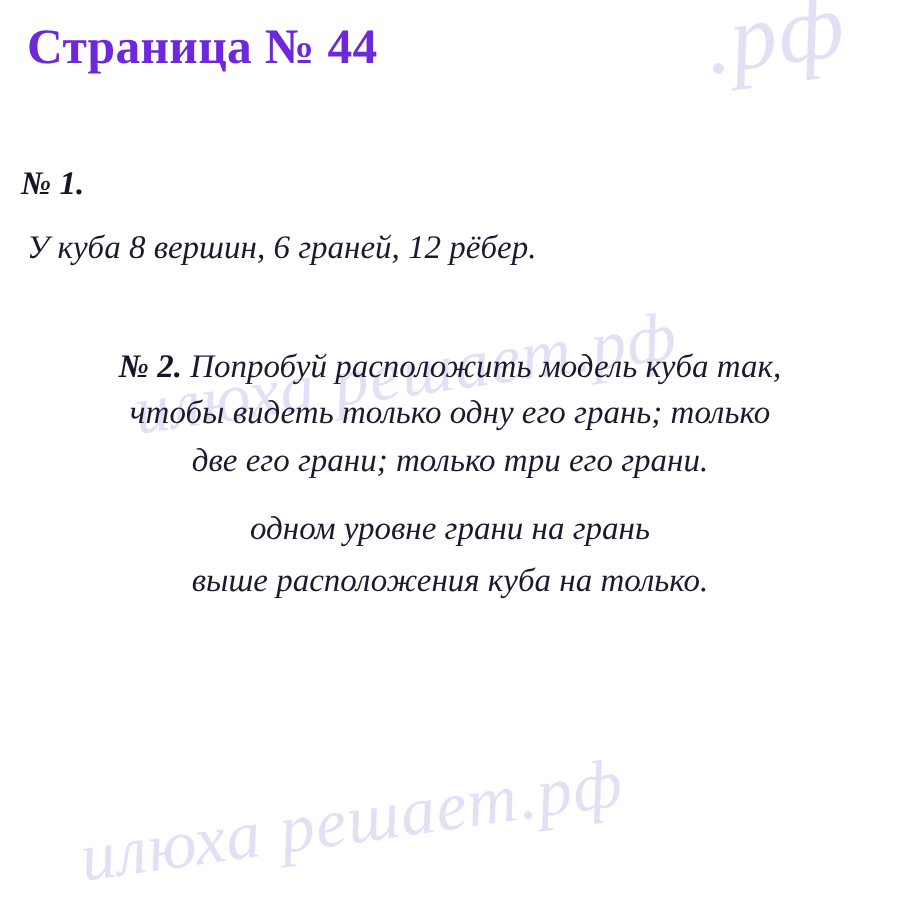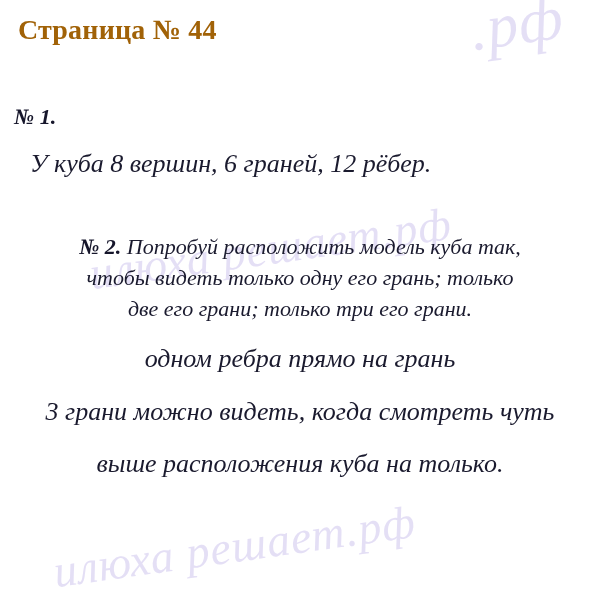--- a/index.html
+++ b/index.html
@@ -52,22 +52,22 @@
     position: relative;
     z-index: 2;
     padding: 10px 14px 0 14px;
     box-sizing: border-box;
     height: 100%;
   }
 
   .page-title {
     font-family: "Liberation Serif", serif;
     font-weight: bold;
-    font-size: 28px;
-    color: #a16207;
+    font-size: 33px;
+    color: #6d28d9;
     margin: 4px 0 0 4px;
     letter-spacing: 0.2px;
   }
 
   .task {
     margin-top: 26px;
   }
   .task-1 { margin-top: 58px; }
   .task-2 { margin-top: 48px; text-align: center; }
 
@@ -85,23 +85,23 @@
     color: #1a1a2e;
     margin: 0;
     padding: 0;
   }
 
   .answer-block {
     margin-top: 14px;
   }
   .answer-line {
     font-style: italic;
-    font-size: 26px;
+    font-size: 22px;
     line-height: 1.42;
-    margin: 16px;
+    margin: 4px;
   }
 </style>
 </head>
 <body>
 
 <div class="watermark wm-top">.рф</div>
 <div class="watermark wm-mid">илюха решает.рф</div>
 <div class="watermark wm-bottom">илюха решает.рф</div>
 
 <div class="page">
@@ -119,19 +119,18 @@
     <div>
       <p class="task-line">
         <span class="task-number">№ 2.</span>
         <span>Попробуй расположить модель куба так,</span>
       </p>
       <p class="task-line">чтобы видеть только одну его грань; только</p>
       <p class="task-line">две его грани; только три его грани.</p>
     </div>
 
     <div class="answer-block">
-      <p class="answer-line">одном ребра прямо на грань</p>
-      <p class="answer-line">3 грани можно видеть, когда смотреть чуть</p>
+      <p class="answer-line">одном уровне грани на грань</p>
       <p class="answer-line">выше расположения куба на только.</p>
     </div>
   </div>
 
 </div>
 
 </body></html>

